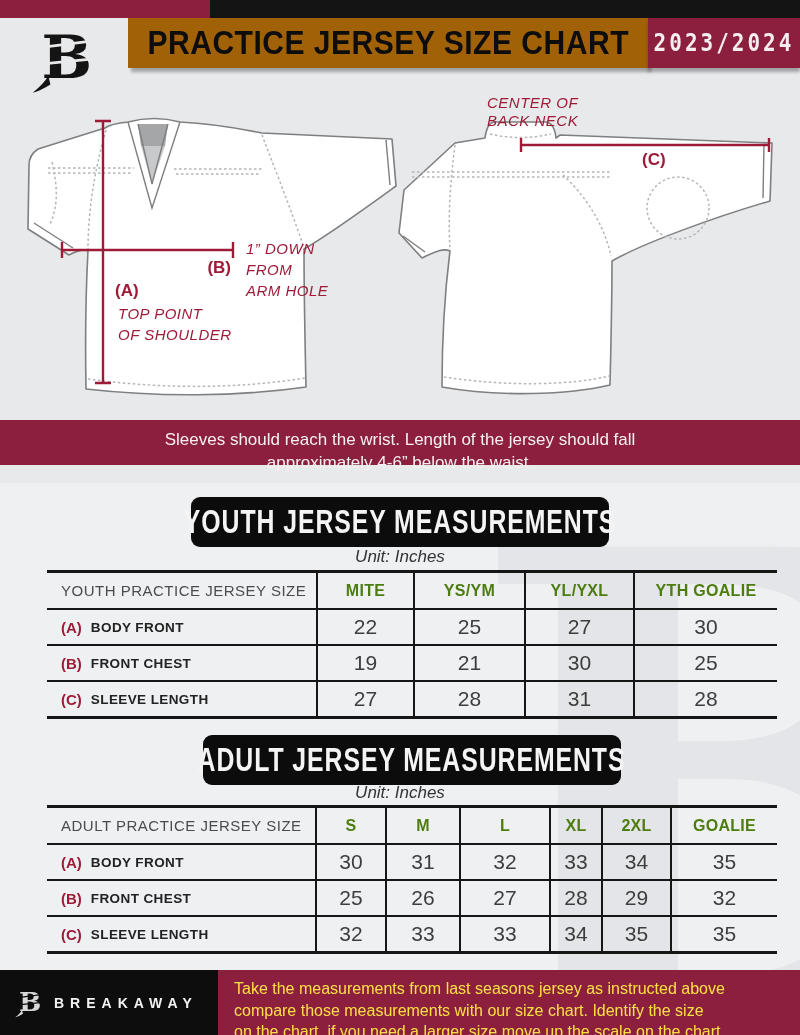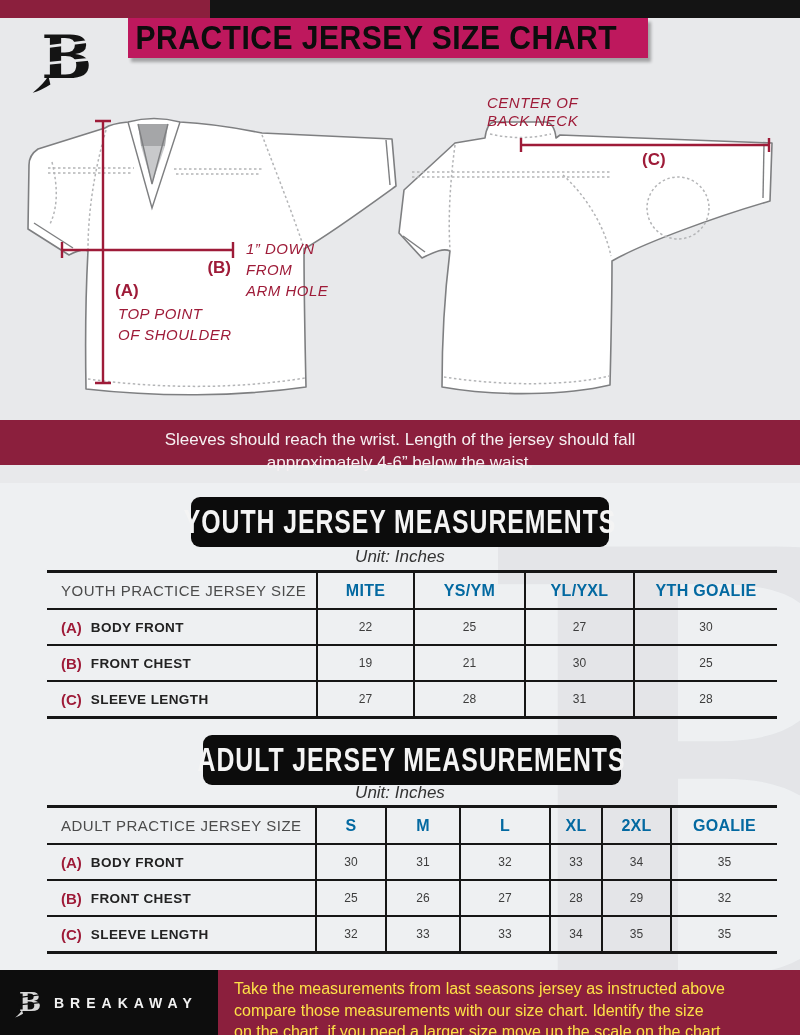--- a/index.html
+++ b/index.html
@@ -3,22 +3,22 @@
 <meta charset="utf-8">
 <style>
   * { box-sizing: border-box; margin: 0; padding: 0; }
   html,body { width:800px; }
   body { font-family:"Liberation Sans", sans-serif; }
   .page { position:relative; width:800px; height:1035px; overflow:hidden; background:#e8e9eb; }
 
   
   .top-strip { position:absolute; left:0; top:0; width:800px; height:18px; background:#141414; }
   .top-strip .maroon-part { position:absolute; left:0; top:0; width:210px; height:18px; background:#8b1f3d; }
-  .title-band { position:absolute; left:128px; top:18px; width:520px; height:40px; background:#be185d;
-                display:flex; align-items:center; justify-content:flex-start;
+  .title-band { position:absolute; left:128px; top:18px; width:520px; height:50px; background:#a16207;
+                display:flex; align-items:center; justify-content:center;
                 box-shadow:3px 4px 3px rgba(0,0,0,0.30); z-index:3; }
   .title-band span { font-size:31px; font-weight:bold; color:#0d0d0d; letter-spacing:0.5px;
                      display:inline-block; transform:scale(0.97,1.08); white-space:nowrap; }
   .season-block { position:absolute; left:648px; top:18px; width:152px; height:50px; background:#8b1f3d;
                   display:flex; align-items:center; justify-content:center;
                   box-shadow:0 4px 3px rgba(0,0,0,0.30); z-index:3; }
   .season-block span { font-family:"DejaVu Sans Mono", monospace; font-size:21px; font-weight:bold;
                        color:#f4eef1; letter-spacing:3px; transform:scaleY(1.15); display:inline-block; }
   .logo { position:absolute; left:30px; top:24px; width:68px; height:72px; z-index:4; }
 
@@ -60,25 +60,25 @@
   .table-youth { top:570px; }
   .table-adult { top:805px; }
   .t-row { display:grid; align-items:stretch; border-top:3px solid #161616; }
   .table-youth .t-row { grid-template-columns:269px 97px 111px 109px 144px; }
   .table-adult .t-row { grid-template-columns:268px 70px 74px 90px 52px 69px 107px; }
   .t-row.head { height:38px; }
   .t-row.data { height:36px; border-top-width:2px; }
   .cell { display:flex; align-items:center; justify-content:center; }
   .cell + .cell { border-left:2px solid #161616; }
   .first-h { justify-content:flex-start; padding-left:14px; color:#4b4b4b; font-size:15px; letter-spacing:0.5px; }
-  .col-h { font-weight:bold; font-size:16px; color:#0369a1; letter-spacing:0.3px; }
+  .col-h { font-weight:bold; font-size:16px; color:#4d7c0f; letter-spacing:0.3px; }
   .label-cell { justify-content:flex-start; padding-left:14px; }
   .rkey { color:#9e1b38; font-weight:bold; font-size:15px; margin-right:9px; }
   .rlabel { color:#222; font-weight:bold; font-size:13.5px; letter-spacing:0.4px; }
-  .val { font-size:12px; color:#3d3d3d; }
+  .val { font-size:21px; color:#3d3d3d; }
 
   
   .footer-black { position:absolute; left:0; top:970px; width:218px; height:65px; background:#0d0d0d;
                   display:flex; align-items:center; padding-left:14px; z-index:2; }
   .footer-logo { width:30px; height:34px; margin-right:10px; flex:none; }
   .brand-text { color:#f2f2f2; font-weight:bold; font-size:14px; letter-spacing:6px; white-space:nowrap; }
   .footer-maroon { position:absolute; left:218px; top:970px; width:582px; height:65px; background:#8b1f3d;
                    padding:8px 10px 0 16px; z-index:2; }
   .footer-maroon div { color:#fde047; font-size:16px; line-height:21.5px; white-space:nowrap; }
 </style>
@@ -96,20 +96,23 @@
 
   <svg class="logo" viewBox="0 0 100 100">
     <text x="54" y="76" text-anchor="middle" font-family="DejaVu Serif, serif" font-size="88" font-weight="bold" fill="#141414">B</text>
     <path d="M30 86 Q16 95 4 98 Q21 84 27 73 Z" fill="#141414"></path>
     <path d="M20 31 L84 23" stroke="#e8e9eb" stroke-width="4" fill="none"></path>
     <path d="M15 56 L86 49" stroke="#e8e9eb" stroke-width="4" fill="none"></path>
   </svg>
 
   <div class="title-band">
     <span>PRACTICE JERSEY SIZE CHART</span>
+  </div>
+  <div class="season-block">
+    <span>2023/2024</span>
   </div>
 
   <svg class="jersey-svg front-svg" viewBox="0 0 380 300">
     <path class="outline" d="M106,20 C96,21 87,23 83,26 L16,47 C10,51 7,57 7,63 L6,127 L47,153
       C55,149 62,146 66,149 C64,185 63,230 64,287 C135,295 215,295 284,285
       C283,240 282,190 282,147 C308,132 345,105 374,84 L370,37 L240,31
       C205,24 180,21 158,20 Q132,13 106,20 Z"></path>
 
     <path class="thin" d="M106,20 L130,106 L158,20" fill="#ffffff"></path>
     <polygon points="116,22 146,22 143,44 119,44" fill="#a5a6a8"></polygon>

